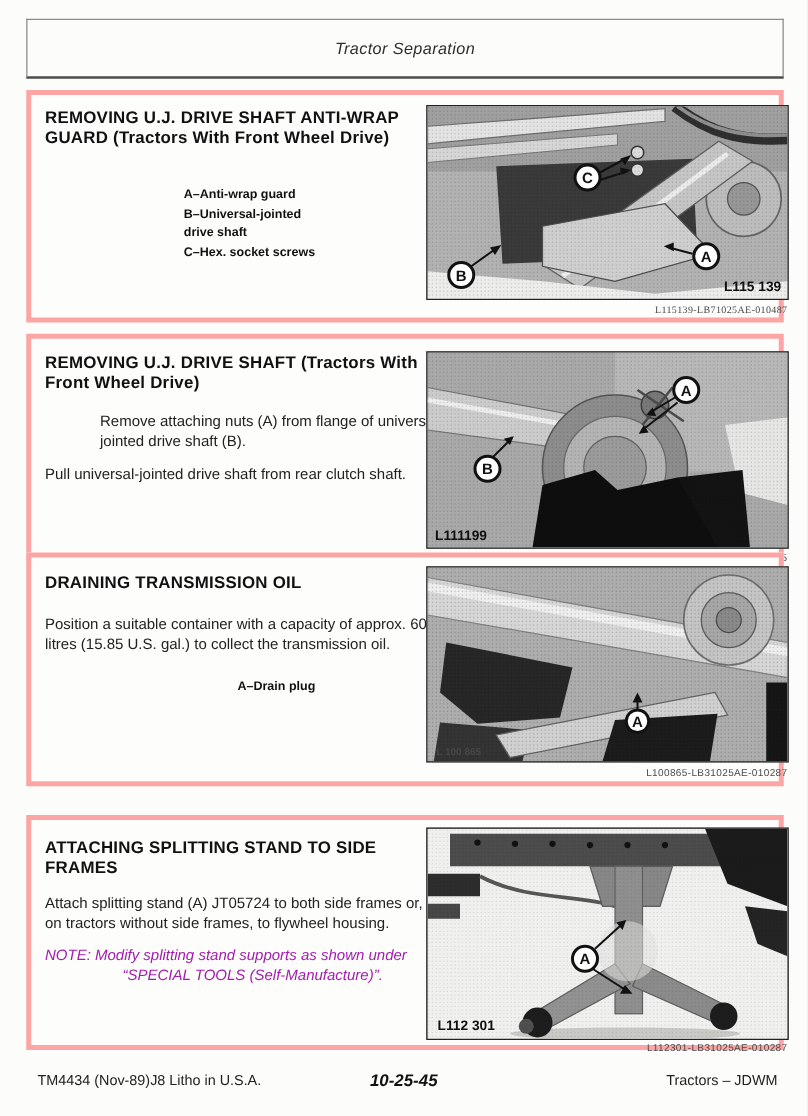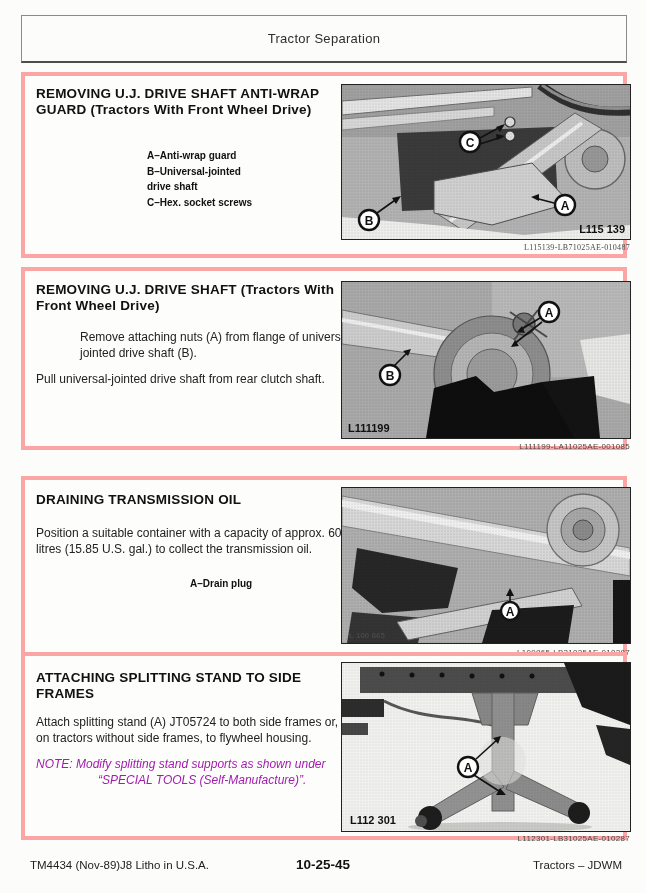--- a/index.html
+++ b/index.html
@@ -6,28 +6,28 @@
   .page{
     position:relative;width:646px;height:893px;margin:0 auto;
     background:#fcfcfa;font-family:"Liberation Sans",sans-serif;color:#1a1a1a;
     overflow:hidden;
   }
   .header-box{
     position:absolute;left:21px;top:15px;width:606px;height:48px;
     border:1px solid #8a8a8a;border-bottom:2px solid #4d4d4d;
     display:flex;align-items:center;justify-content:center;box-sizing:border-box;
   }
-  .header-title{font-size:13px;color:#2e2e2e;letter-spacing:.3px;}
+  .header-title{font-style:italic;font-size:13px;color:#2e2e2e;letter-spacing:.3px;}
   .section{
     position:absolute;left:21px;width:606px;box-sizing:border-box;
     border:4px solid #fca5a5;background:#fdfdfb;
   }
   .sec1{top:72px;height:186px;}
   .sec2{top:267px;height:183px;}
-  .sec3{top:476px;height:187px;}
+  .sec3{top:442px;height:187px;}
   .sec4{top:652px;height:188px;}
   .sec-title{
     position:absolute;left:11px;font-weight:bold;font-size:13.5px;line-height:1.2;
     letter-spacing:.2px;color:#111;
   }
   .body-text{
     position:absolute;left:11px;font-size:12px;line-height:1.35;color:#222;width:306px;
   }
   .legend{position:absolute;font-weight:bold;font-size:10px;line-height:1.55;color:#111;}
   .note-text{
@@ -40,21 +40,21 @@
   }
   .figure svg{display:block;}
   .fig-caption{
     position:absolute;left:316px;width:289px;text-align:right;
     font-size:8px;color:#4a4a4a;letter-spacing:.3px;
   }
   .footer{
     position:absolute;left:0;top:856px;width:640px;height:22px;
   }
   .footer-left{position:absolute;left:30px;top:3px;font-size:11.5px;color:#222;}
-  .footer-center{position:absolute;left:0;width:646px;text-align:center;top:1px;font-size:13.5px;font-weight:bold;color:#111;}
+  .footer-center{position:absolute;left:0;width:646px;text-align:center;top:1px;font-size:13.5px;font-weight:bold;color:#111;font-style:italic;}
   .footer-right{position:absolute;right:18px;top:3px;font-size:11.5px;color:#222;}
   .co-circle{fill:#ffffff;stroke:#111;stroke-width:2.4;}
   .co-letter{font-family:"Liberation Sans",sans-serif;font-weight:bold;font-size:12px;fill:#111;text-anchor:middle;}
   .arrow{stroke:#111;stroke-width:1.6;fill:none;}
   .ah{fill:#111;stroke:none;}
   .photo-label-dark{font-family:"Liberation Sans",sans-serif;font-weight:bold;font-size:11px;fill:#101010;}
   .photo-label-faint{font-family:"Liberation Sans",sans-serif;font-weight:bold;font-size:8px;fill:#474747;}
 </style>
 </head>
 <body>

